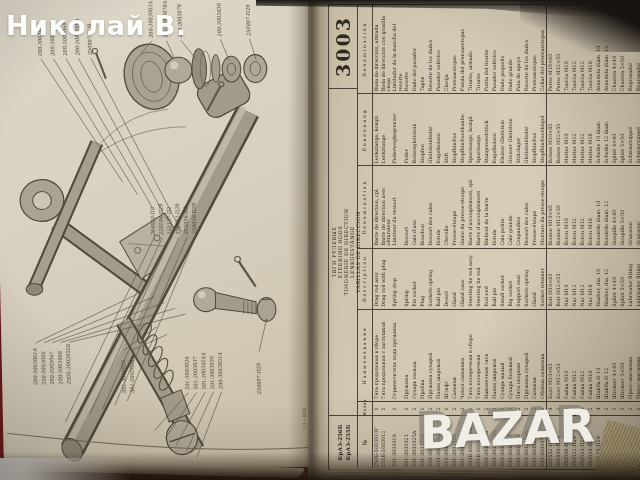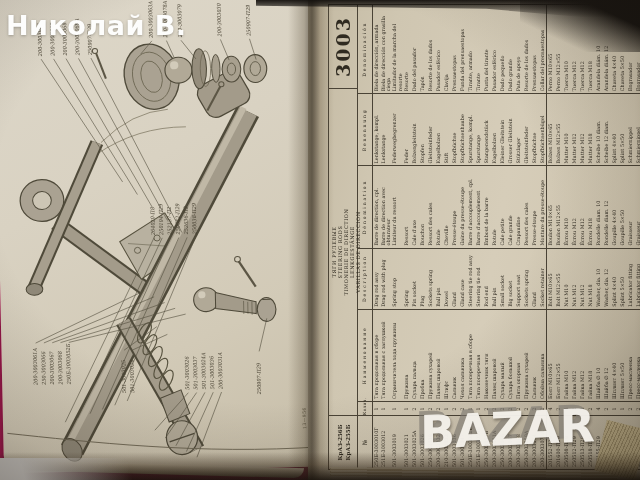--- a/index.html
+++ b/index.html
@@ -1,16 +1,16 @@
 <!DOCTYPE html>
 <html><head>
 <meta charset="utf-8">
 <style>
   html,body{margin:0;padding:0;background:#242019;}
-  .photo{position:relative;width:640px;height:480px;overflow:hidden;background:#be185d;
+  .photo{position:relative;width:640px;height:480px;overflow:hidden;background:#7f1d1d;
          font-family:"DejaVu Serif",serif;}
   .photo *{box-sizing:border-box;}
 
   
   .left-page{position:absolute;left:-6px;top:-8px;width:322px;height:478px;
     transform:rotate(-1.2deg);transform-origin:50% 0;
     background:linear-gradient(155deg,#ddd7c9 0%,#d9d2c2 38%,#d2cab7 70%,#c6bda8 100%);
     border-radius:2px 2px 16px 26px / 2px 2px 10px 18px;
     box-shadow:0 10px 14px rgba(20,14,8,.6);}
   .drawing{position:absolute;left:0;top:0;width:100%;height:100%;}

